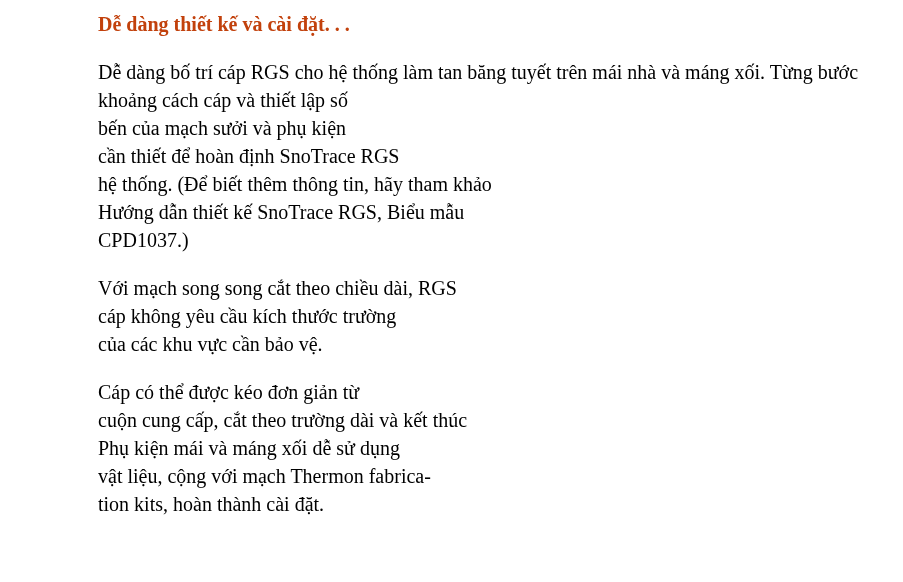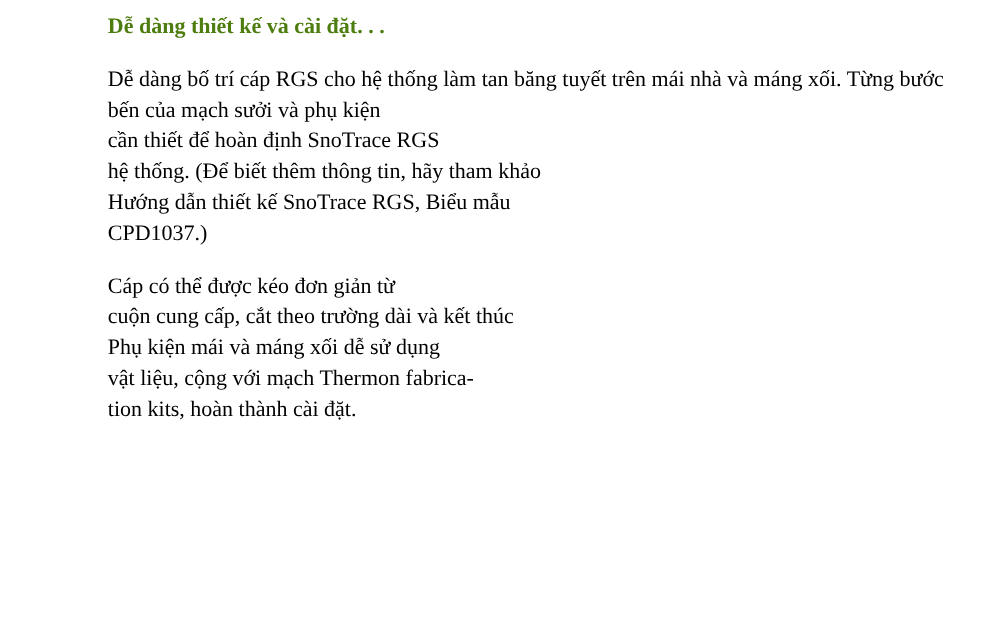--- a/index.html
+++ b/index.html
@@ -33,31 +33,37 @@
   .para .line {
     display: block;
     white-space: nowrap;
   }
 </style>
 </head>
 <body>
 
 <div class="page" style="background: rgb(255, 255, 255);">
 
-  <h3 class="heading" style="color: #4d7c0f;">Dễ dàng thiết kế và cài đặt. . .</h3>
+  <h3 class="heading" style="color: #c2410c;">Dễ dàng thiết kế và cài đặt. . .</h3>
 
   <p class="para">
     <span class="line">Dễ dàng bố trí cáp RGS cho hệ thống làm tan băng tuyết trên mái nhà và máng xối. Từng bước</span>
+    <span class="line">khoảng cách cáp và thiết lập số</span>
     <span class="line">bến của mạch sưởi và phụ kiện</span>
     <span class="line">cần thiết để hoàn định SnoTrace RGS</span>
     <span class="line">hệ thống. (Để biết thêm thông tin, hãy tham khảo</span>
     <span class="line">Hướng dẫn thiết kế SnoTrace RGS, Biểu mẫu</span>
     <span class="line">CPD1037.)</span>
   </p>
 
+  <p class="para">
+    <span class="line">Với mạch song song cắt theo chiều dài, RGS</span>
+    <span class="line">cáp không yêu cầu kích thước trường</span>
+    <span class="line">của các khu vực cần bảo vệ.</span>
+  </p>
 
   <p class="para">
     <span class="line">Cáp có thể được kéo đơn giản từ</span>
     <span class="line">cuộn cung cấp, cắt theo trường dài và kết thúc</span>
     <span class="line">Phụ kiện mái và máng xối dễ sử dụng</span>
     <span class="line">vật liệu, cộng với mạch Thermon fabrica-</span>
     <span class="line">tion kits, hoàn thành cài đặt.</span>
   </p>
 
 </div>

